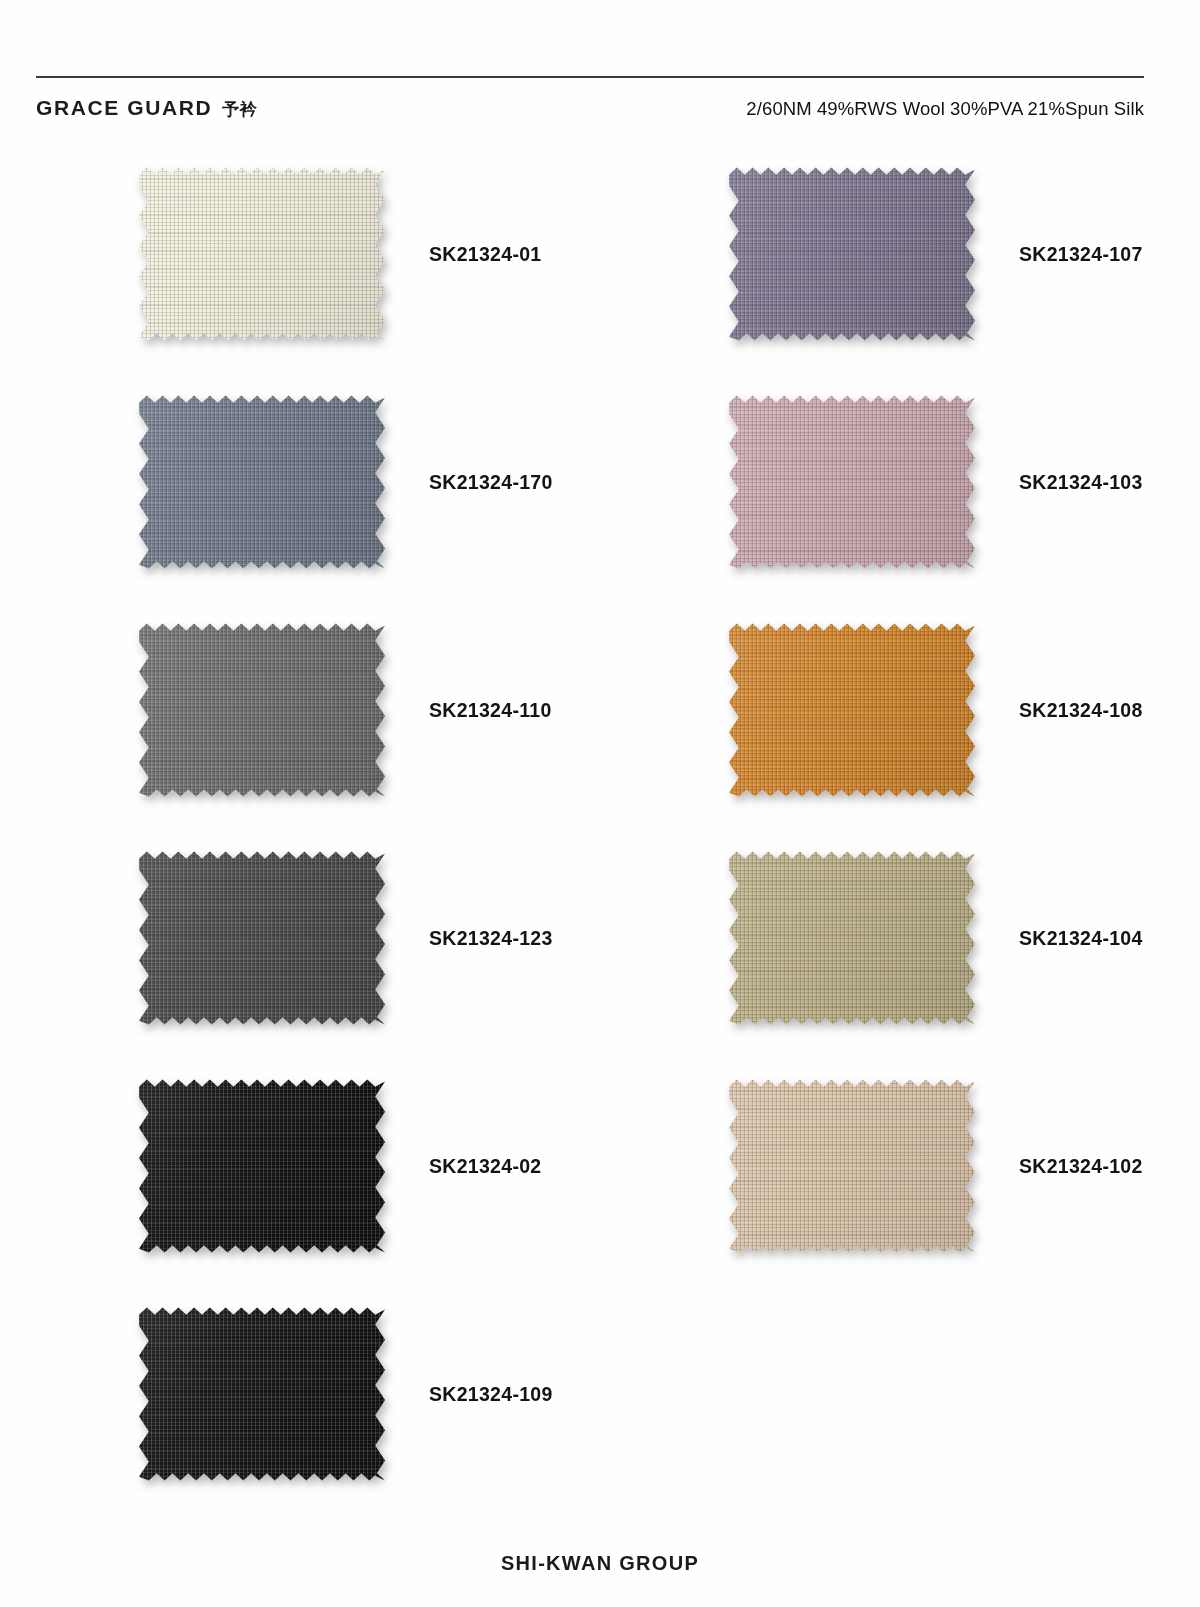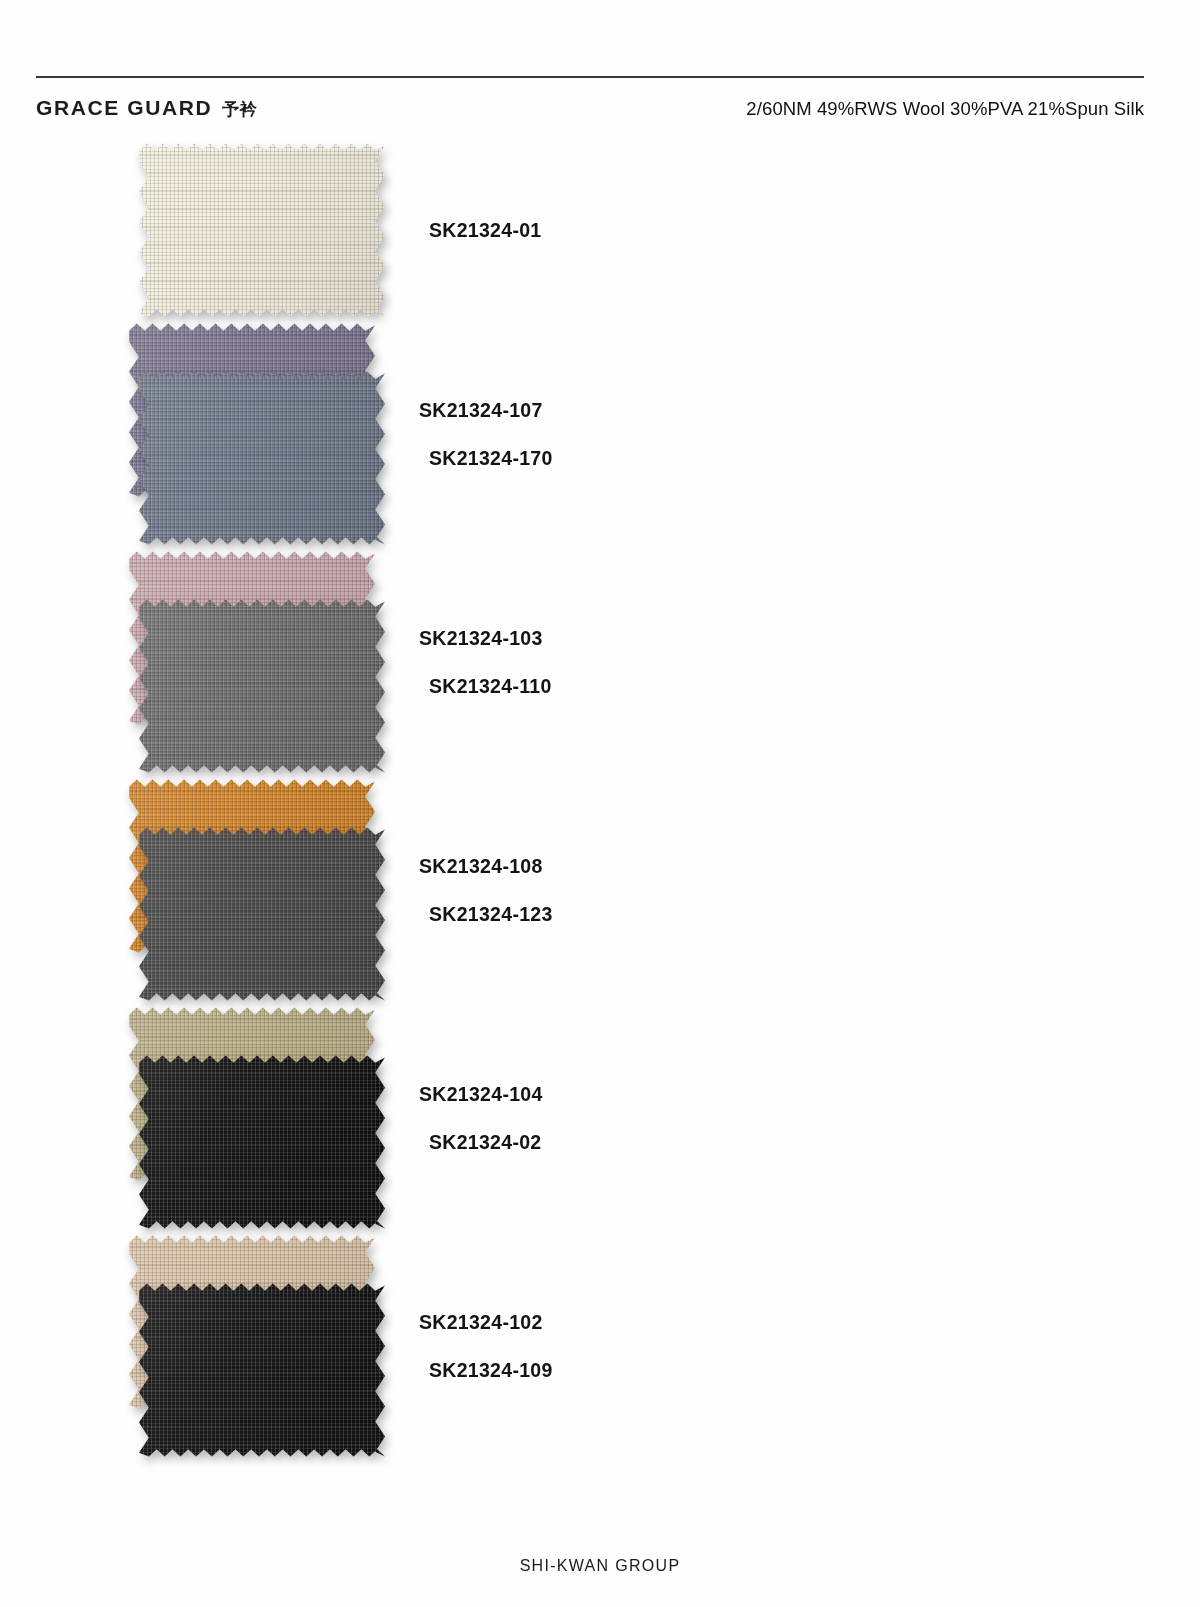--- a/index.html
+++ b/index.html
@@ -29,21 +29,21 @@
   .hdr-right{
     font-size:18.5px;font-weight:normal;color:#111;letter-spacing:0.1px;
     white-space:nowrap;
   }
 
   
   .grid{
     position:absolute;top:140px;left:0;width:1200px;
   }
   .row{
-    display:flex;height:228px;flex-direction:column;
+    display:flex;height:228px;
   }
   .cell{
     width:600px;display:flex;align-items:center;
   }
   .sw-wrap{
     width:258px;margin-left:133px;
     display:flex;align-items:center;justify-content:center;
     flex:0 0 auto;
   }
   .cell.right .sw-wrap{margin-left:123px;}
@@ -117,21 +117,21 @@
     background:linear-gradient(120deg,
       rgba(255,255,255,0.10) 0%,
       rgba(255,255,255,0.03) 32%,
       rgba(0,0,0,0.04) 72%,
       rgba(0,0,0,0.09) 100%);
   }
 
   
   .footer{
     position:absolute;left:0;bottom:32px;width:1200px;text-align:center;
-    font-size:16px;font-weight:normal;color:#1a1a1a;letter-spacing:1.3px;
+    font-size:20px;font-weight:bold;color:#1a1a1a;letter-spacing:1.3px;
   }
 </style>
 </head>
 <body>
 
 <div class="card">
 
   <div class="rule"></div>
 
   <div class="hdr">

